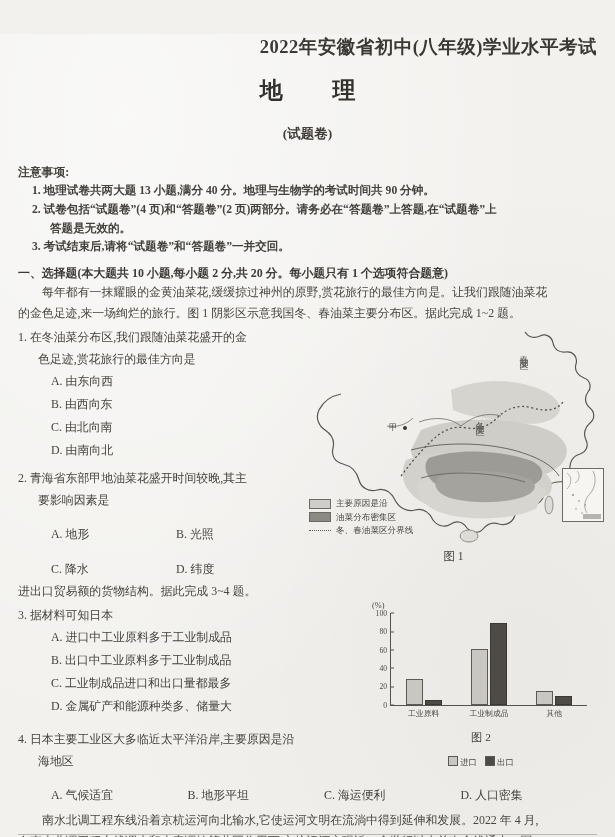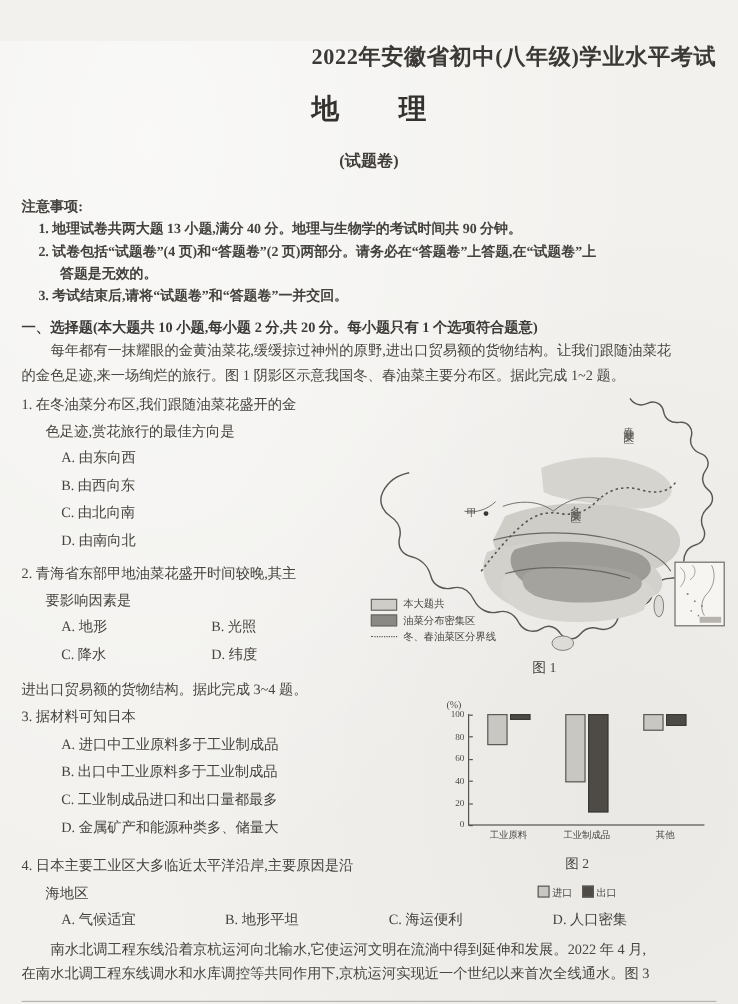--- a/index.html
+++ b/index.html
@@ -120,21 +120,21 @@
   .q-cont { padding-left: 20px; }
   .opt {
     padding-left: 33px;
     line-height: 1.95;
   }
   .opt-row {
     display: flex;
     padding-left: 33px;
     line-height: 1.95;
   }
-  .opt-row > span { flex: 0 0 50%; }
+  .opt-row > span { flex: 0 0 50%; margin-top: 12px; }
 
   
   .fig1-wrap {
     position: relative;
     width: 305px;
     height: 218px;
     margin-top: 4px;
   }
   .fig-cap {
     text-align: center;
@@ -210,21 +210,21 @@
   }
   .groups {
     position: absolute;
     left: 0; right: 0; bottom: 0; top: 0;
     display: flex;
     align-items: flex-end;
     justify-content: space-around;
   }
   .grp {
     display: flex;
-    align-items: flex-start;
+    align-items: flex-end;
     gap: 2px;
     position: relative;
     height: 100%;
   }
   .bar {
     width: 17px;
     border: 0.8px solid #5d5a55;
     box-sizing: border-box;
   }
   .bar.imp { background: #c9c7c1; }
@@ -316,21 +316,21 @@
   <div class="notes">
     <div class="notes-head">注意事项:</div>
     <div class="note-item">1. 地理试卷共两大题 13 小题,满分 40 分。地理与生物学的考试时间共 90 分钟。</div>
     <div class="note-item wrap">2. 试卷包括“试题卷”(4 页)和“答题卷”(2 页)两部分。请务必在“答题卷”上答题,在“试题卷”上</div>
     <div class="note-cont">答题是无效的。</div>
     <div class="note-item">3. 考试结束后,请将“试题卷”和“答题卷”一并交回。</div>
   </div>
 
   <div class="sec-head">一、选择题(本大题共 10 小题,每小题 2 分,共 20 分。每小题只有 1 个选项符合题意)</div>
 
-  <div class="para indent">每年都有一抹耀眼的金黄油菜花,缓缓掠过神州的原野,进出口贸易额的货物结构。让我们跟随油菜花</div>
+  <div class="para indent">每年都有一抹耀眼的金黄油菜花,缓缓掠过神州的原野,赏花旅行的最佳方向是。让我们跟随油菜花</div>
   <div class="para">的金色足迹,来一场绚烂的旅行。图 1 阴影区示意我国冬、春油菜主要分布区。据此完成 1~2 题。</div>
 
   <div class="cols">
     <div class="col-q">
 
       <div class="q">
         <div class="q-stem">1. 在冬油菜分布区,我们跟随油菜花盛开的金</div>
         <div class="q-cont">色足迹,赏花旅行的最佳方向是</div>
         <div class="opt">A. 由东向西</div>
         <div class="opt">B. 由西向东</div>
@@ -444,21 +444,21 @@
             <circle cx="22" cy="36" r="0.8" fill="#8a8782"></circle>
             <circle cx="13" cy="40" r="0.7" fill="#8a8782"></circle>
             <circle cx="19" cy="44" r="0.7" fill="#8a8782"></circle>
             <rect x="20" y="45" width="18" height="5" fill="#b7b4af"></rect>
           </svg>
         </div>
 
         <div class="legend">
           <div class="legend-row">
             <span class="sw light"></span>
-            <span>本大题共</span>
+            <span>主要原因是沿</span>
           </div>
           <div class="legend-row">
             <span class="sw dark"></span>
             <span>油菜分布密集区</span>
           </div>
           <div class="legend-row">
             <span class="sw dash"></span>
             <span>冬、春油菜区分界线</span>
           </div>
         </div>

